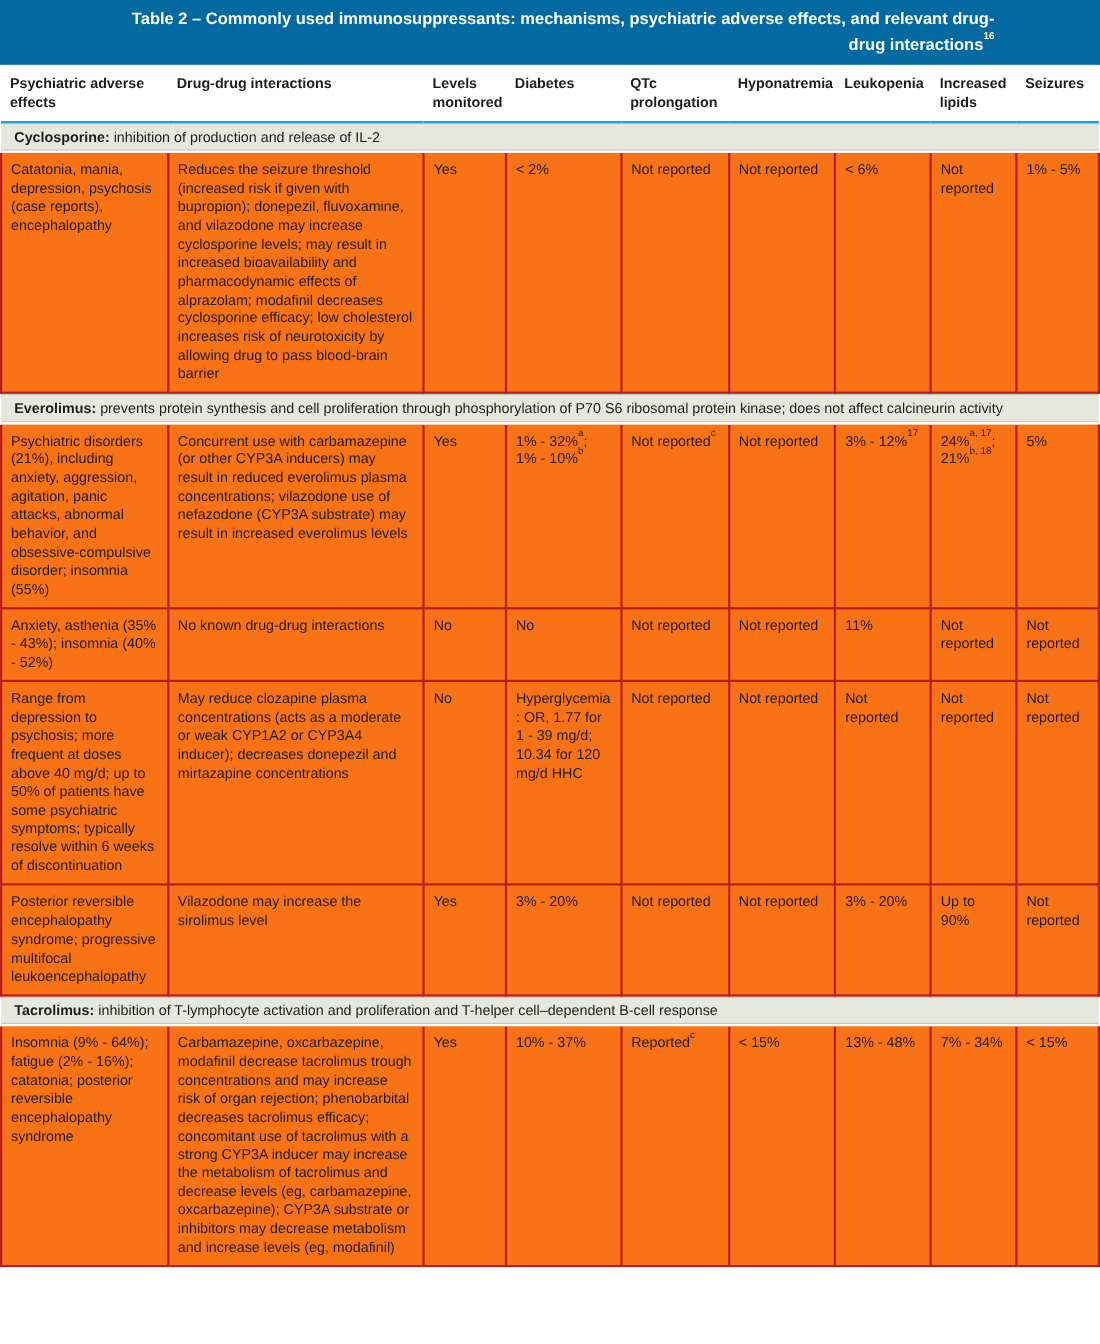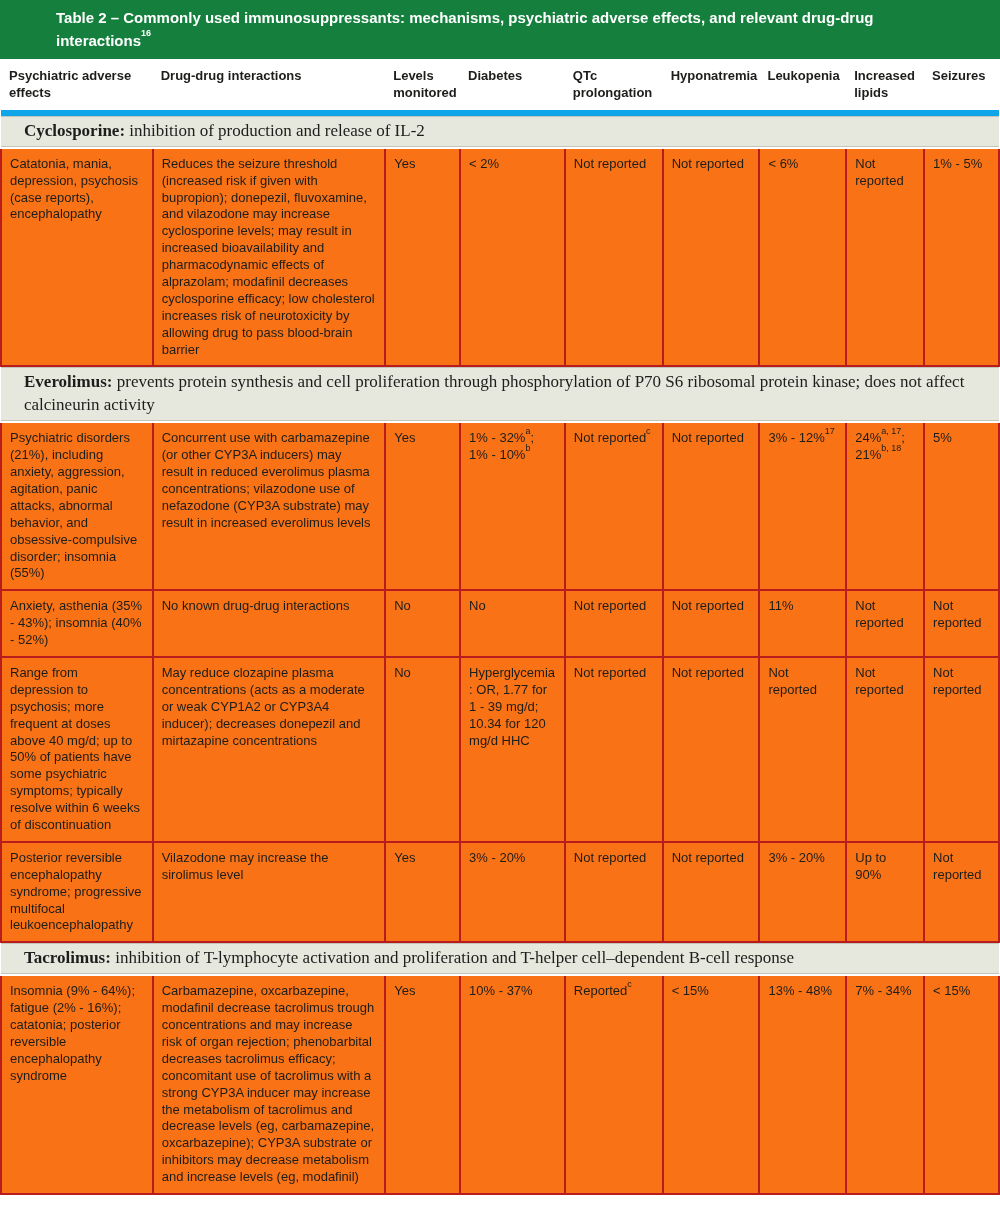--- a/index.html
+++ b/index.html
@@ -1,39 +1,38 @@
 <!DOCTYPE html>
 <html><head>
 <meta charset="utf-8">
 <style>
   html,body{margin:0;padding:0;background:#ffffff;}
   body{width:1000px;font-family:"Liberation Sans",sans-serif;color:#1d1d1b;-webkit-font-smoothing:antialiased;}
   .page{width:1000px;box-sizing:border-box;}
 
   .title-bar{
-    background:#15803d;color:#ffffff;text-align:left;font-weight:bold;
-    font-size:15px;line-height:1.5;padding:7px 56px;box-sizing:border-box;
+    background:#0369a1;color:#ffffff;text-align:right;font-weight:bold;
+    font-size:15px;line-height:1.5;padding:7px 96px;box-sizing:border-box;
   }
   .title-bar sup{font-size:9px;}
 
   table{width:100%;border-collapse:collapse;table-layout:fixed;font-size:13px;}
   col.col-0{width:15.2%;} col.col-1{width:23.3%;} col.col-2{width:7.5%;}
   col.col-3{width:10.5%;} col.col-4{width:9.8%;} col.col-5{width:9.7%;}
   col.col-6{width:8.7%;} col.col-7{width:7.8%;} col.col-8{width:7.5%;}
 
   th{
     background:#ffffff;text-align:left;vertical-align:top;font-weight:bold;
     padding:9px 8px 8px 8px;font-size:13px;line-height:1.3;
-    border-bottom:6px solid #0ea5e9;
+    border-bottom:2px solid #0ea5e9;
   }
   td.section-cell{
-    background:#e6e8dd;padding:4px 23px;line-height:1.35;font-size:17px;
+    background:#e6e8dd;padding:4px 12px;line-height:1.35;font-size:13px;
     border-top:2px solid #ffffff;border-bottom:2px solid #ffffff;
     box-shadow:inset 0 1px 0 #c2c5ba, inset 0 -1px 0 #c2c5ba;
-    font-family:Liberation Serif, serif;
   }
   td.section-cell b{font-weight:bold;}
   td.data-cell{
     background:#f97316;vertical-align:top;padding:7px 8px;line-height:1.3;
     border:2px solid #b91c1c;word-wrap:break-word;
   }
   sup{font-size:9px;line-height:0;position:relative;top:-0.35em;}
 </style>
 </head>
 <body>

